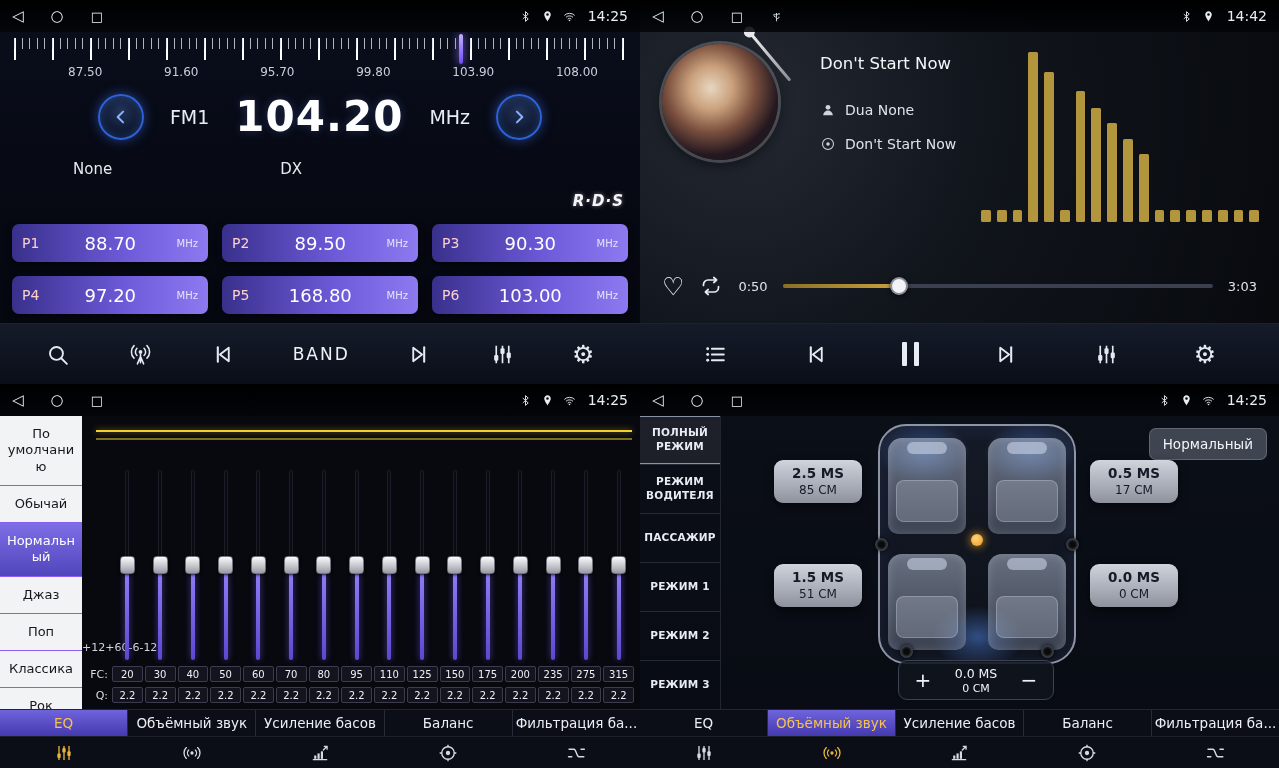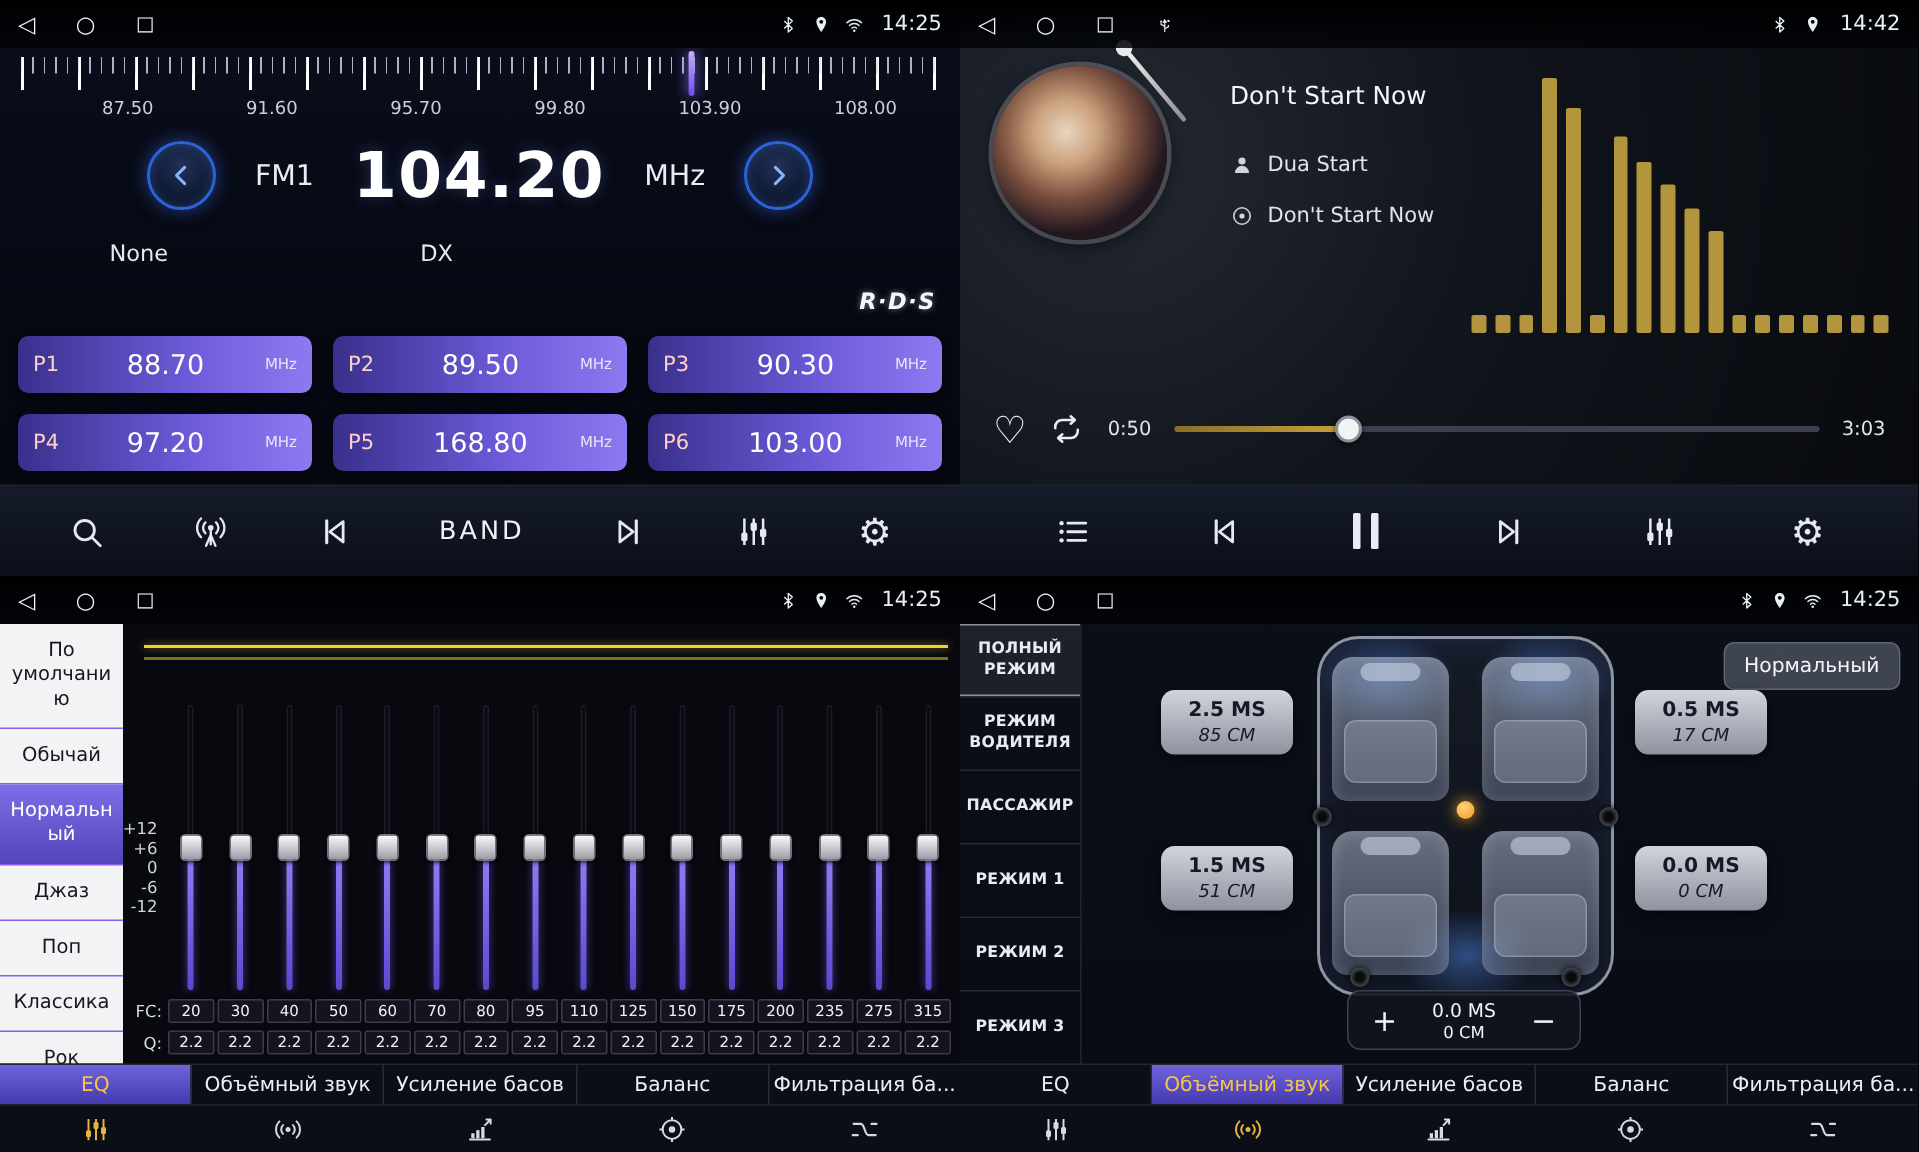--- a/index.html
+++ b/index.html
@@ -89,21 +89,21 @@
   .tab-ic svg{width:20px;height:20px;}
   .tab-ic.active{color:#e8b33c;}
 
   
   .q-eq{background:#08080f;}
   .eq-presets{position:absolute;left:0;top:32px;bottom:58px;width:82px;background:#f2f3f5;display:flex;flex-direction:column;overflow:hidden;}
   .eq-preset{padding:10px 3px;text-align:center;font-size:13px;line-height:1.25;color:#17171d;border-bottom:1px solid #8b5cf6;overflow-wrap:anywhere;}
   .eq-preset.active{background:linear-gradient(180deg,#7d6ee6,#5246bc);color:#fff;}
   .eq-line1{position:absolute;left:96px;right:8px;top:46px;height:2px;background:#f2d12c;box-shadow:0 0 6px rgba(242,209,44,.6);}
   .eq-line2{position:absolute;left:96px;right:8px;top:54px;height:2px;background:#7d6f1d;}
-  .eq-axis{position:absolute;left:82px;width:26px;top:86px;height:184px;display:flex;flex-direction:column;justify-content:center;align-items:flex-end;font-size:11px;color:#d0d4dc;padding-right:3px;box-sizing:border-box;margin-top:16px;}
+  .eq-axis{position:absolute;left:82px;width:26px;top:86px;height:184px;display:flex;justify-content:space-between;align-items:flex-end;font-size:11px;color:#d0d4dc;padding-right:3px;box-sizing:border-box;}
   .eq-sliders{position:absolute;left:112px;right:6px;top:86px;height:190px;display:flex;gap:2px;}
   .eq-band{flex:1;position:relative;}
   .eq-track{position:absolute;left:50%;margin-left:-2px;width:4px;top:0;bottom:0;background:#0a0a12;border-radius:2px;box-shadow:inset 0 0 0 1px #1c1c28;}
   .eq-fill{position:absolute;left:50%;margin-left:-2px;width:4px;bottom:0;border-radius:2px;background:linear-gradient(180deg,#8f7cf5,#5a48d0);box-shadow:0 0 6px rgba(122,98,255,.55);}
   .eq-knob{position:absolute;left:50%;margin-left:-7.5px;width:15px;height:18px;border-radius:3.5px;
     background:linear-gradient(180deg,#fafafa,#c2c2ca 60%,#9a9aa4);border:1px solid #74747e;box-sizing:border-box;box-shadow:0 1px 3px rgba(0,0,0,.8);}
   .eq-row{position:absolute;left:84px;right:6px;display:flex;gap:2px;align-items:center;}
   .eq-row.fc{top:282px;} .eq-row.q{top:303px;}
   .row-label{width:26px;flex:none;font-size:11px;color:#d8dce4;text-align:right;padding-right:2px;box-sizing:border-box;}
   .eq-cell{flex:1;height:16px;line-height:15px;text-align:center;font-size:10px;color:#eef0f5;background:#14141e;border:1px solid #3c3c4e;border-radius:2px;box-sizing:border-box;min-width:0;overflow:hidden;}
@@ -123,21 +123,21 @@
   .seat::before{content:"";position:absolute;top:4px;left:50%;transform:translateX(-50%);width:40px;height:12px;border-radius:6px;background:rgba(200,210,228,.6);}
   .seat::after{content:"";position:absolute;left:8px;right:8px;top:42px;height:40px;border-radius:8px;background:rgba(225,232,244,.22);border:1px solid rgba(255,255,255,.22);}
   .seat.fl{left:8px;top:12px;} .seat.fr{right:8px;top:12px;} .seat.rl{left:8px;top:128px;} .seat.rr{right:8px;top:128px;}
   .spk{position:absolute;width:13px;height:13px;border-radius:50%;background:radial-gradient(circle,#0a0a0a 30%,#3a3f48 62%,#15181f);box-shadow:0 0 4px #000;}
   .spk.s1{left:-5px;top:112px;} .spk.s2{right:-5px;top:112px;} .spk.s3{left:20px;bottom:4px;} .spk.s4{right:20px;bottom:4px;}
   .center-dot{position:absolute;left:50%;top:108px;width:12px;height:12px;margin-left:-6px;border-radius:50%;
     background:radial-gradient(circle at 40% 35%,#ffd27a,#f09a1a);box-shadow:0 0 10px #f0a020;}
   .delay-btn{position:absolute;width:88px;padding:5px 0 6px;border-radius:9px;text-align:center;color:#141a28;
     background:linear-gradient(180deg,#d0d4dc,#8d929e);box-shadow:0 3px 9px rgba(0,0,0,.55);}
   .delay-ms{display:block;font-size:13.5px;font-weight:bold;}
-  .delay-cm{display:block;font-size:12px;margin-top:2px;font-style:italic;}
+  .delay-cm{display:block;font-size:12px;margin-top:2px;}
   .delay-btn.fl{left:134px;top:76px;} .delay-btn.fr{left:450px;top:76px;}
   .delay-btn.rl{left:134px;top:180px;} .delay-btn.rr{left:450px;top:180px;}
   .stepper{position:absolute;left:258px;top:276px;width:156px;height:40px;box-sizing:border-box;border:1px solid #3a4254;border-radius:9px;
     background:rgba(16,20,30,.88);display:flex;align-items:center;justify-content:space-between;padding:0 12px;}
   .step-btn{font-size:20px;color:#f0f2f6;width:24px;text-align:center;line-height:1;}
   .step-val{text-align:center;color:#f2f4f8;}
   .sv-ms{display:block;font-size:12.5px;} .sv-cm{display:block;font-size:11px;margin-top:1px;}
 </style>
 </head>
 <body>
@@ -379,21 +379,21 @@
     <div class="album" data-interactable="false"></div>
     <div class="tonearm" data-interactable="false">
         <i></i>
       </div>
 
     <div class="m-title" data-interactable="false">Don't Start Now</div>
     <div class="m-row m-artist" data-interactable="false">
       <svg data-interactable="false">
           <use href="#i-person"></use>
         </svg>
-      <span data-interactable="false">Dua Start</span>
+      <span data-interactable="false">Dua None</span>
     </div>
     <div class="m-row m-album" data-interactable="false">
       <svg data-interactable="false">
           <use href="#i-disc"></use>
         </svg>
       <span data-interactable="false">Don't Start Now</span>
     </div>
 
     <div class="spectrum" data-interactable="false">
         <div class="spec-bar" data-interactable="false" style="height: 7%;"></div>

